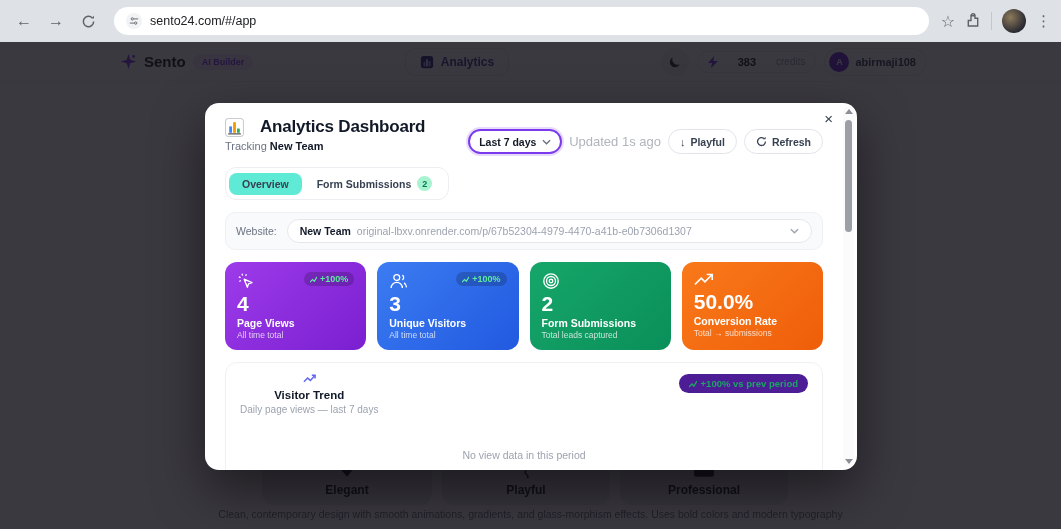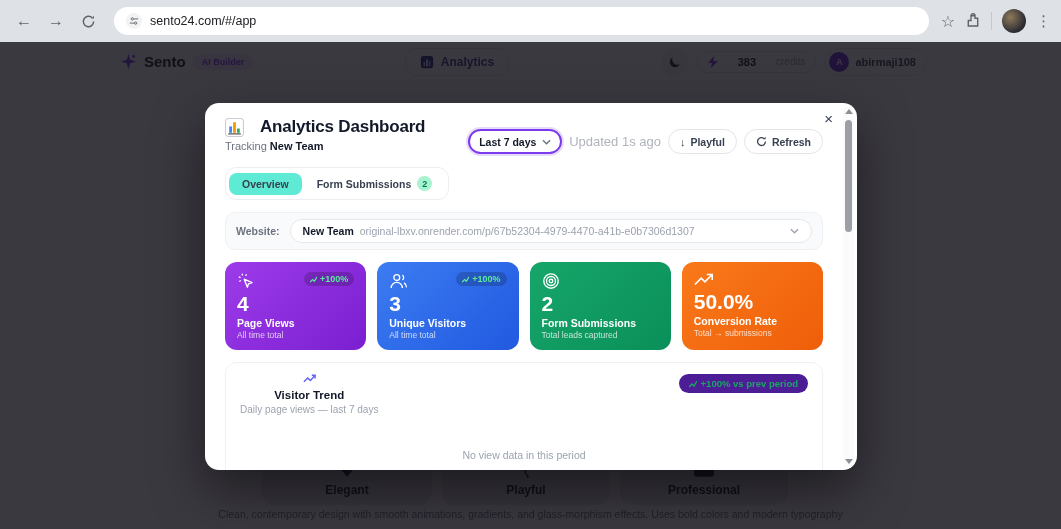--- a/index.html
+++ b/index.html
@@ -50,21 +50,21 @@
   .range-select { display:flex; align-items:center; justify-content:space-between; width:94px; height:25px; border:2px solid #7c3aed; border-radius:13px; padding:0 9px; font-size:10.5px; font-weight:bold; color:#111827; background:#fff; box-shadow:0 0 0 2px rgba(124,58,237,0.18); cursor:pointer; }
   .updated { font-size:13px; color:#b0b4bb; }
   .pill-btn { display:flex; align-items:center; gap:5px; height:25px; border:1px solid #e2e4e9; border-radius:13px; padding:0 11px; font-size:10.5px; font-weight:bold; color:#374151; background:#fff; cursor:pointer; }
 
   .tabs { display:inline-flex; align-items:center; border:1px solid #eceef1; border-radius:11px; padding:3px; margin-top:13px; gap:2px; }
   .tab { font-size:10.5px; font-weight:bold; color:#374151; padding:5px 13px; border-radius:8px; cursor:pointer; display:flex; align-items:center; gap:6px; }
   .tab.active { background:#5eead4; }
   .tab-badge { width:15px; height:15px; border-radius:50%; background:#a7f3d0; color:#047857; font-size:9px; display:flex; align-items:center; justify-content:center; font-weight:bold; }
 
   .website-bar { margin-top:12px; background:#f9fafb; border:1px solid #eef0f3; border-radius:10px; padding:6px 10px; display:flex; align-items:center; gap:10px; }
-  .website-lbl { font-size:10.5px; color:#6b7280;font-weight:bold; }
+  .website-lbl { font-size:10.5px; color:#6b7280; }
   .site-select { flex:1; display:flex; align-items:center; gap:6px; background:#fff; border:1px solid #e5e7eb; border-radius:15px; padding:5px 12px; font-size:10.5px; cursor:pointer; }
   .site-select b { color:#111827; }
   .site-url { color:#9ca3af; overflow:hidden; white-space:nowrap; text-overflow:ellipsis; flex:1; }
 
   .stats { display:grid; grid-template-columns:repeat(4,1fr); gap:11px; margin-top:12px; }
   .stat-card { border-radius:12px; height:88px; padding:10px 12px; color:#fff; position:relative; overflow:hidden; }
   .stat-card.purple { background:linear-gradient(135deg,#9d3bea,#7a1fd0); }
   .stat-card.blue   { background:linear-gradient(135deg,#3c7cf2,#2159e0); }
   .stat-card.green  { background:linear-gradient(135deg,#16a66a,#0a8f59); }
   .stat-card.orange { background:linear-gradient(135deg,#f9791a,#ef5e09); }

